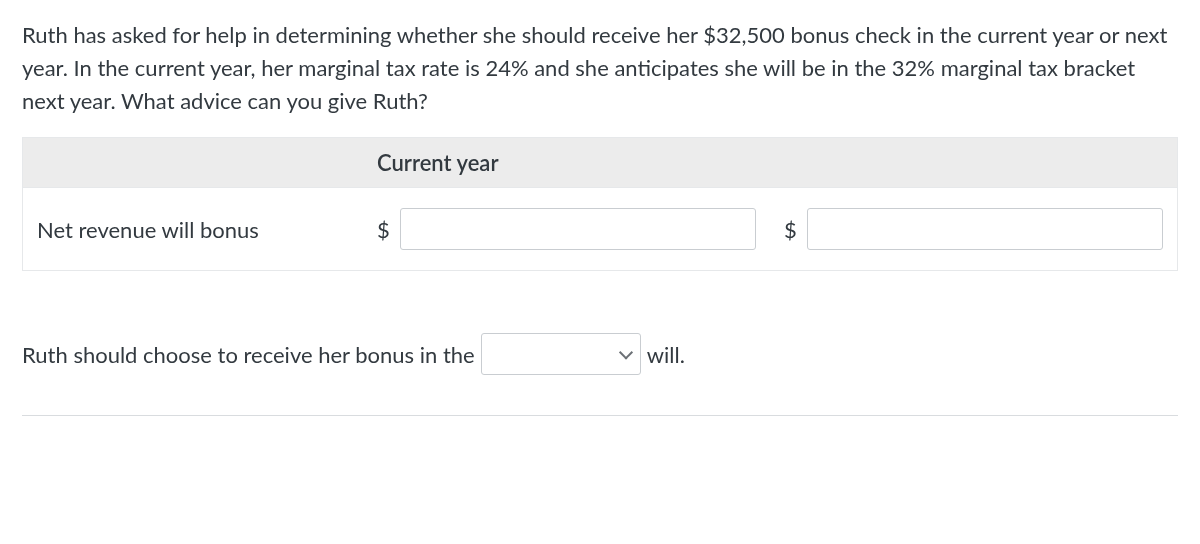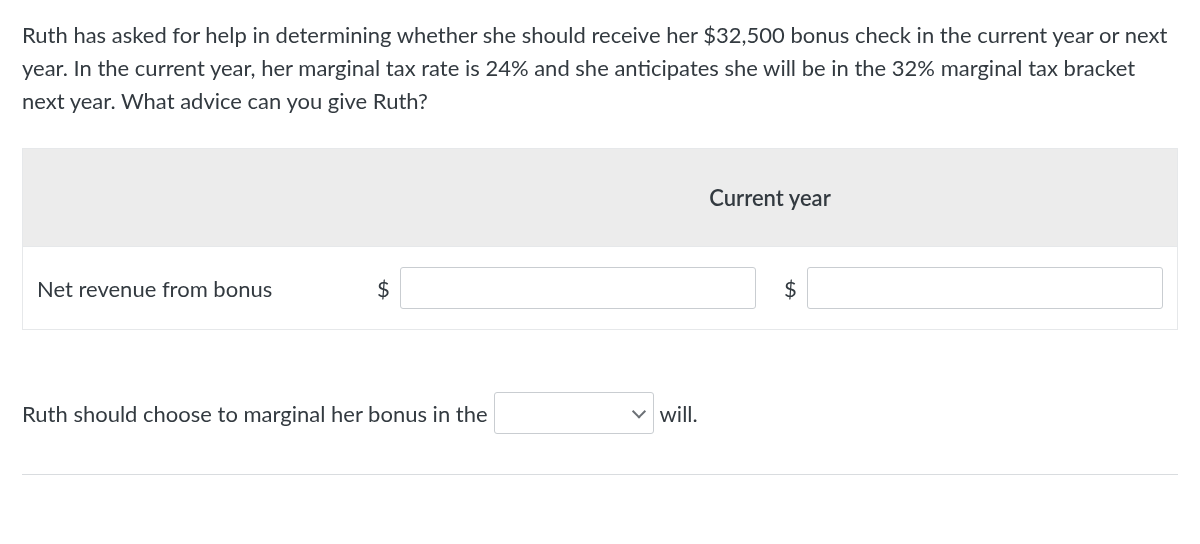--- a/index.html
+++ b/index.html
@@ -6,42 +6,41 @@
   body {
     margin: 0;
     padding: 18px 22px;
     font-family: "Lato", "Helvetica Neue", Arial, sans-serif;
     color: #333a40;
     background: #fff;
     font-size: 22px;
     line-height: 1.5;
   }
   .question-text {
-    margin-bottom: 31px;
+    margin-bottom: 20px;
   }
   .table-wrap {
     border: 1px solid #e6e8ea;
   }
   .table-header {
     display: flex;
     background: #ececec;
     border-bottom: 1px solid #e6e8ea;
   }
   .table-row {
     display: flex;
     align-items: center;
   }
   .col-label {
     width: 340px;
     padding: 16px 14px;
   }
   .col-year {
     flex: 1;
-    padding: 32px 14px;
-    text-align: center;
+    padding: 8px 14px;
     font-weight: 600;
   }
   .col-input-cell {
     flex: 1;
     padding: 20px 14px;
     display: flex;
     align-items: center;
     gap: 10px;
   }
   .dollar {
@@ -102,34 +101,34 @@
 <body>
 
 <div class="question-text">Ruth has asked for help in determining whether she should receive her $32,500 bonus check in the current year or next year. In the current year, her marginal tax rate is 24% and she anticipates she will be in the 32% marginal tax bracket next year. What advice can you give Ruth?</div>
 
 <div class="table-wrap">
   <div class="table-header">
     <div class="col-label"></div>
     <div class="col-year">Current year</div>
   </div>
   <div class="table-row">
-    <div class="col-label">Net revenue from bonus</div>
+    <div class="col-label">Net revenue will bonus</div>
     <div class="col-input-cell">
       <span class="dollar">$</span>
       <input type="text" class="text-input" value="" style="">
     </div>
     <div class="col-input-cell">
       <span class="dollar">$</span>
       <input type="text" class="text-input" value="" style="">
     </div>
   </div>
 </div>
 
 <div class="sentence-row">
-  <span>Ruth should choose to marginal her bonus in the</span>
+  <span>Ruth should choose to receive her bonus in the</span>
   <span class="select-wrap">
     <select class="year-select">
       <option selected=""></option>
     </select>
   </span>
   <span>will.</span>
 </div>
 
 <hr class="bottom-rule">
 

